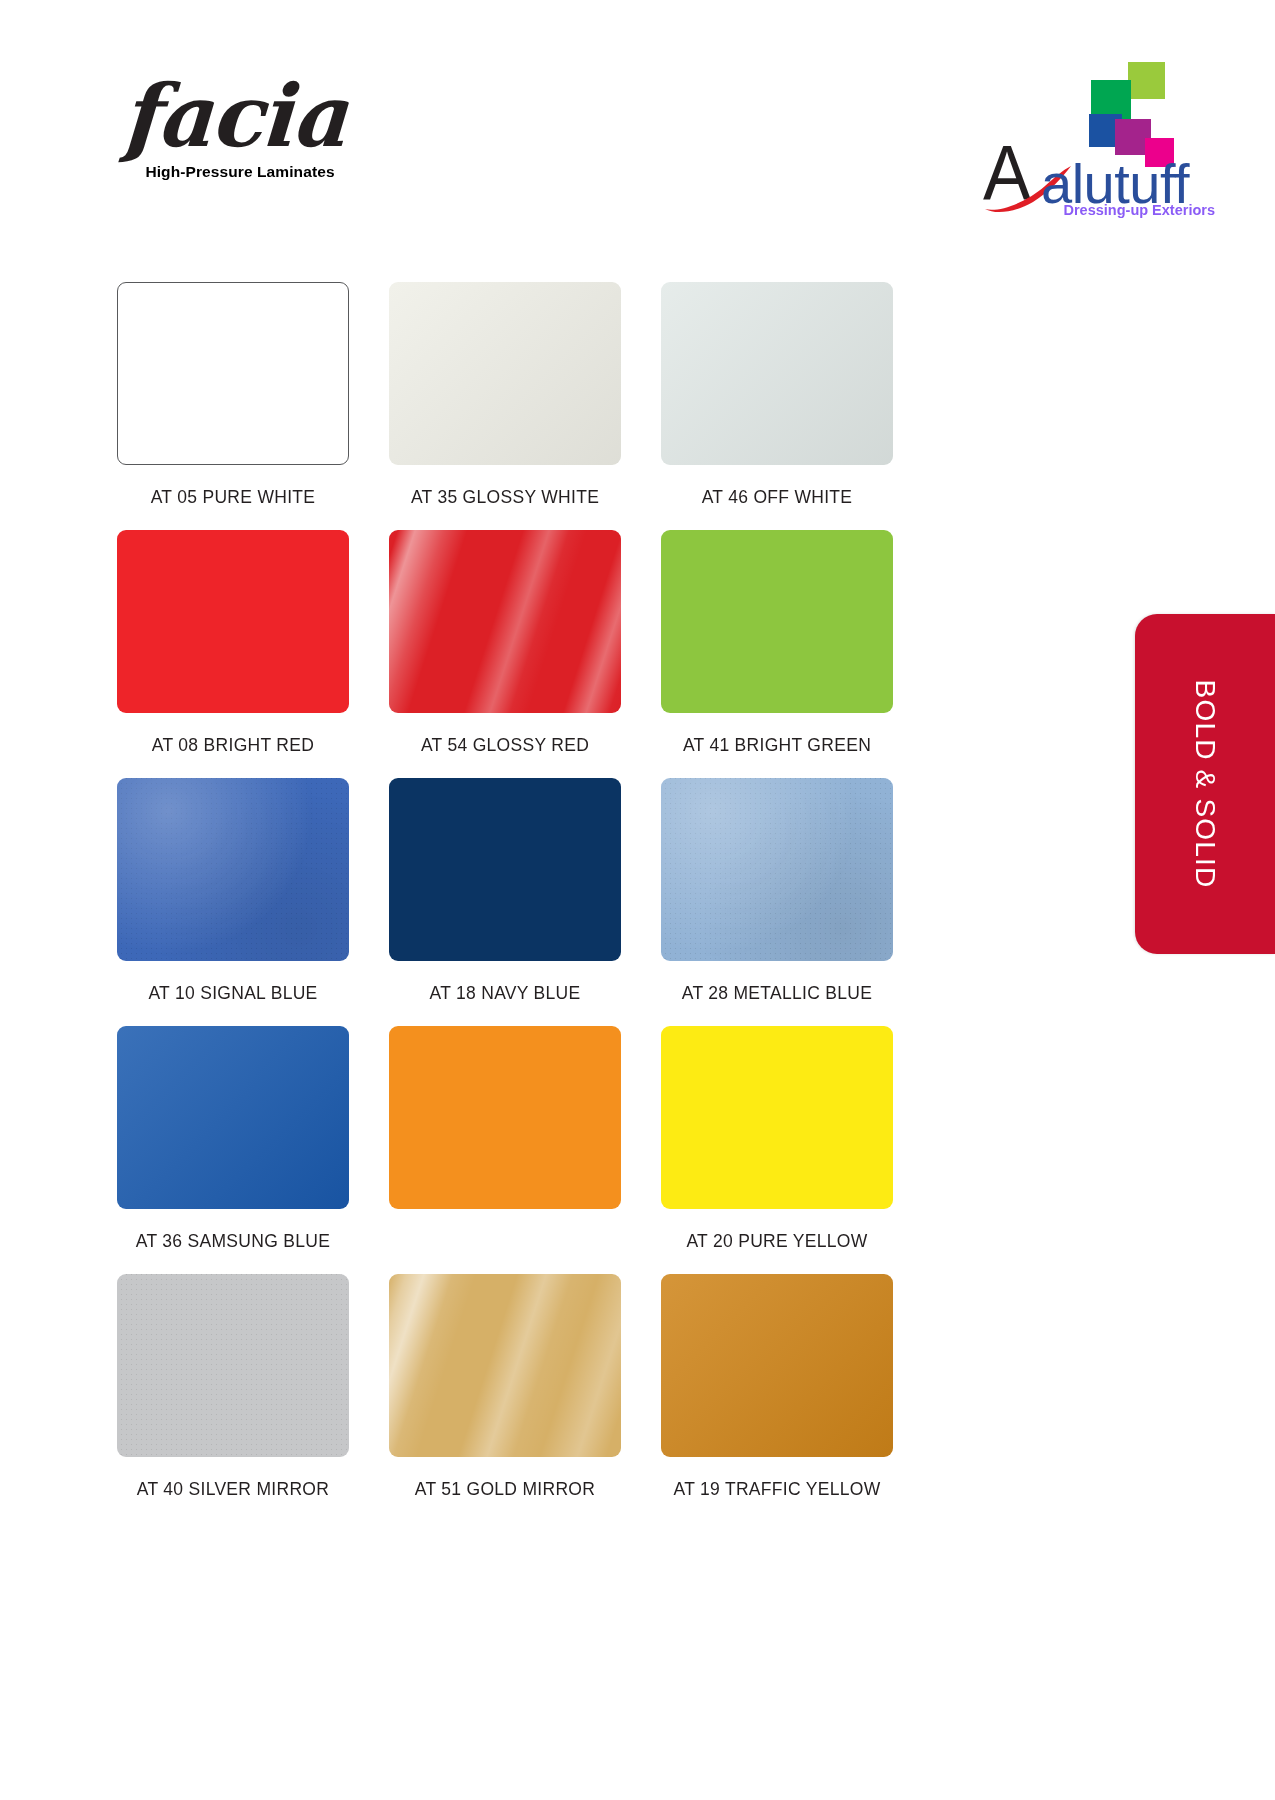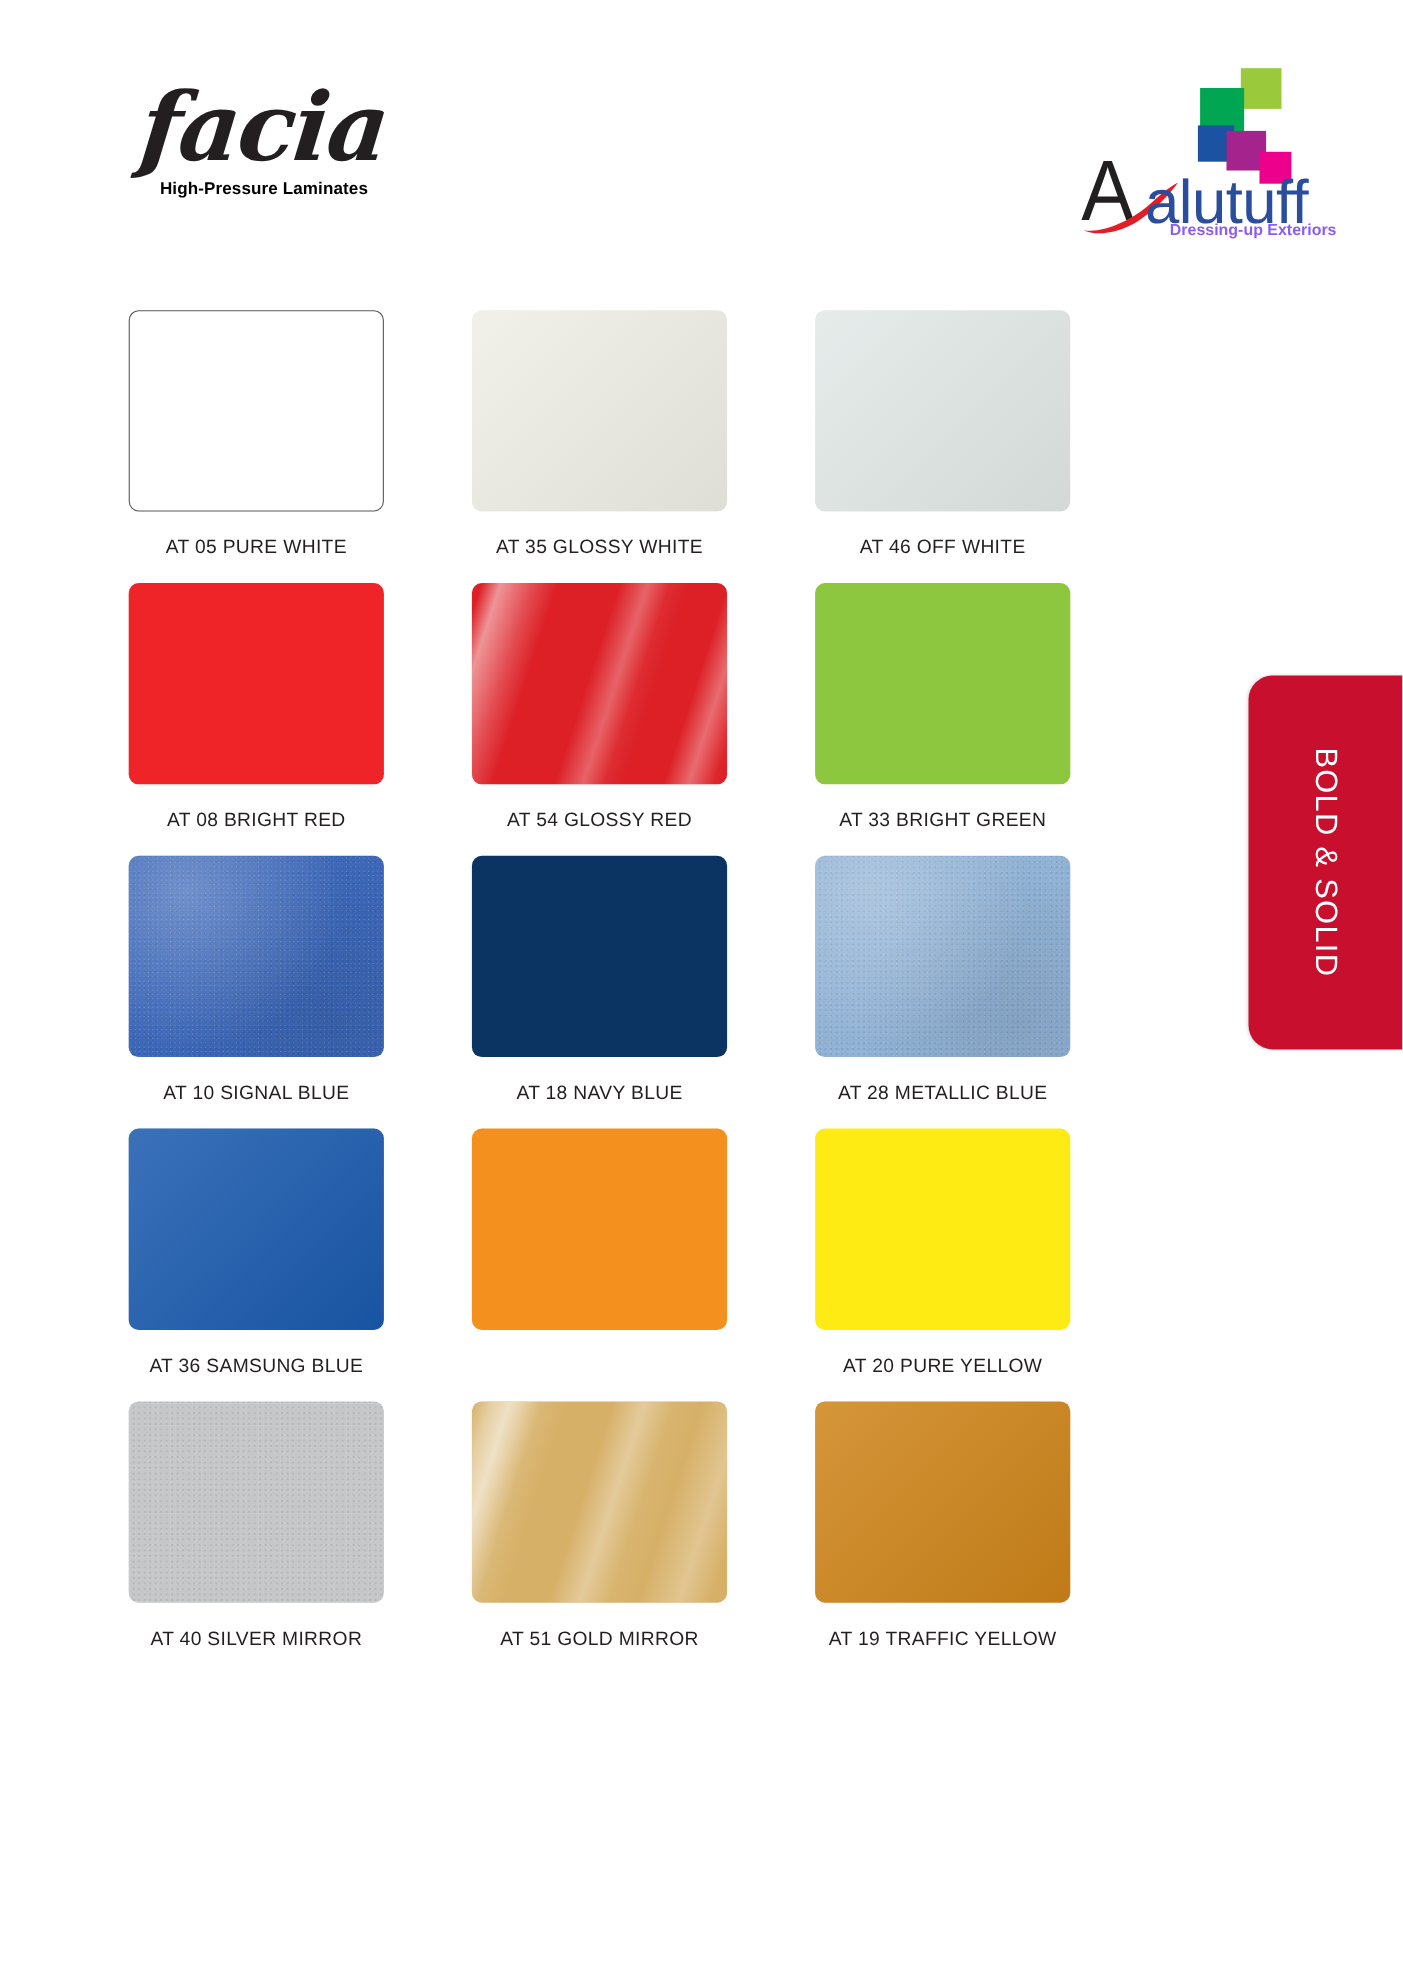--- a/index.html
+++ b/index.html
@@ -140,21 +140,21 @@
   .grid {
     position: absolute;
     left: 117px;
     top: 282px;
     width: 855px;
   }
 
   .grid-row {
     display: flex;
     justify-content: flex-start;
-    gap: 80px;
+    gap: 40px;
     margin-bottom: 0;
   }
 
   .cell {
     width: 232px;
   }
 
   .swatch {
     width: 232px;
     height: 183px;
@@ -342,21 +342,21 @@
         <div class="swatch-label">AT 08 BRIGHT RED</div>
       </div>
       <div class="cell">
         <div class="swatch" style="background:#DC2026">
           <span class="gloss red-gloss"></span>
         </div>
         <div class="swatch-label">AT 54 GLOSSY RED</div>
       </div>
       <div class="cell">
         <div class="swatch" style="background:#8DC63F"></div>
-        <div class="swatch-label">AT 33 BRIGHT GREEN</div>
+        <div class="swatch-label">AT 41 BRIGHT GREEN</div>
       </div>
     </div>
 
     <div class="grid-row">
       <div class="cell">
         <div class="swatch" style="background:#3D68B8">
           <span class="speckle"></span>
           <span class="gloss metallic"></span>
         </div>
         <div class="swatch-label">AT 10 SIGNAL BLUE</div>

